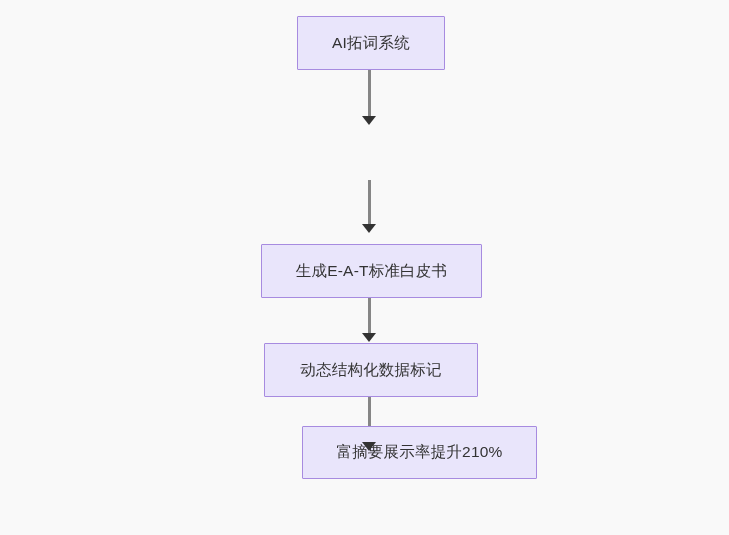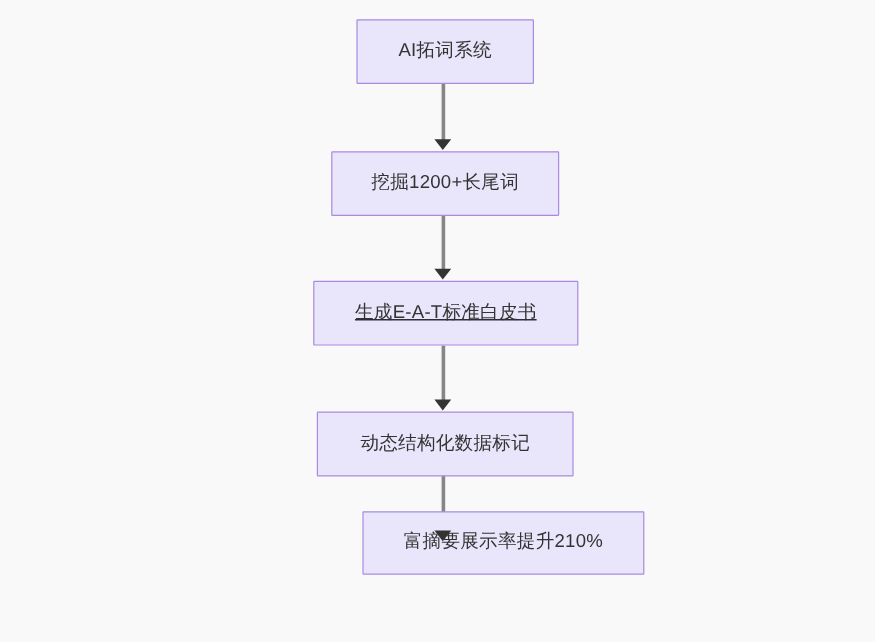--- a/index.html
+++ b/index.html
@@ -36,21 +36,21 @@
     font-size: 15.5px;
     line-height: 1.2;
     color: #333333;
     white-space: nowrap;
     letter-spacing: 0.2px;
   }
 
   
   #node-0 { left: 297px; top: 16px;  width: 148px; height: 54px; }
   #node-1 { left: 276px; top: 126px; width: 190px; height: 54px; }
-  #node-2 { left: 261px; top: 234px; width: 221px; height: 54px; text-decoration: underline; }
+  #node-2 { left: 261px; top: 244px; width: 221px; height: 54px; }
   #node-3 { left: 264px; top: 343px; width: 214px; height: 54px; }
   #node-4 { left: 254px; top: 426px; width: 235px; height: 53px; margin-left: 48px; }
 
   
   .edge {
     position: absolute;
     left: 368px;
     width: 3px;
     background: #868686;
     z-index: 1;
@@ -89,23 +89,20 @@
   <div class="edge" id="edge-2"></div>
   <div class="arrowhead" id="arrow-2"></div>
 
   <div class="edge" id="edge-3"></div>
   <div class="arrowhead" id="arrow-3"></div>
 
   <div class="node" id="node-0">
     <span class="node-label">AI拓词系统</span>
   </div>
 
-  <div class="node" id="node-1">
-    <span class="node-label">挖掘1200+长尾词</span>
-  </div>
 
   <div class="node" id="node-2">
     <span class="node-label">生成E-A-T标准白皮书</span>
   </div>
 
   <div class="node" id="node-3">
     <span class="node-label">动态结构化数据标记</span>
   </div>
 
   <div class="node" id="node-4">

